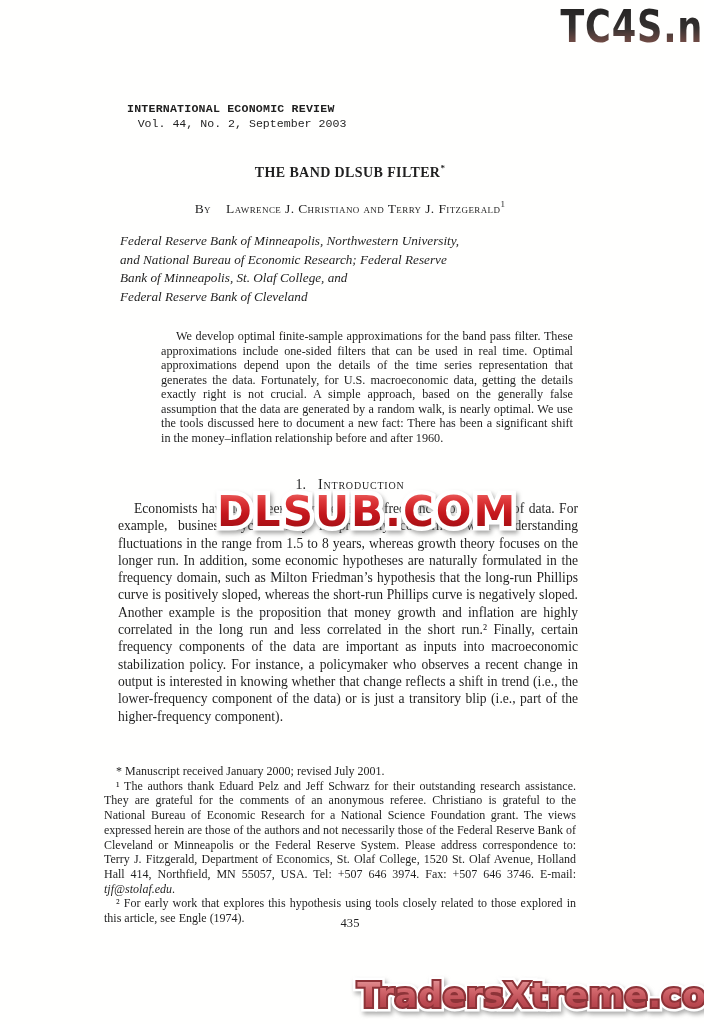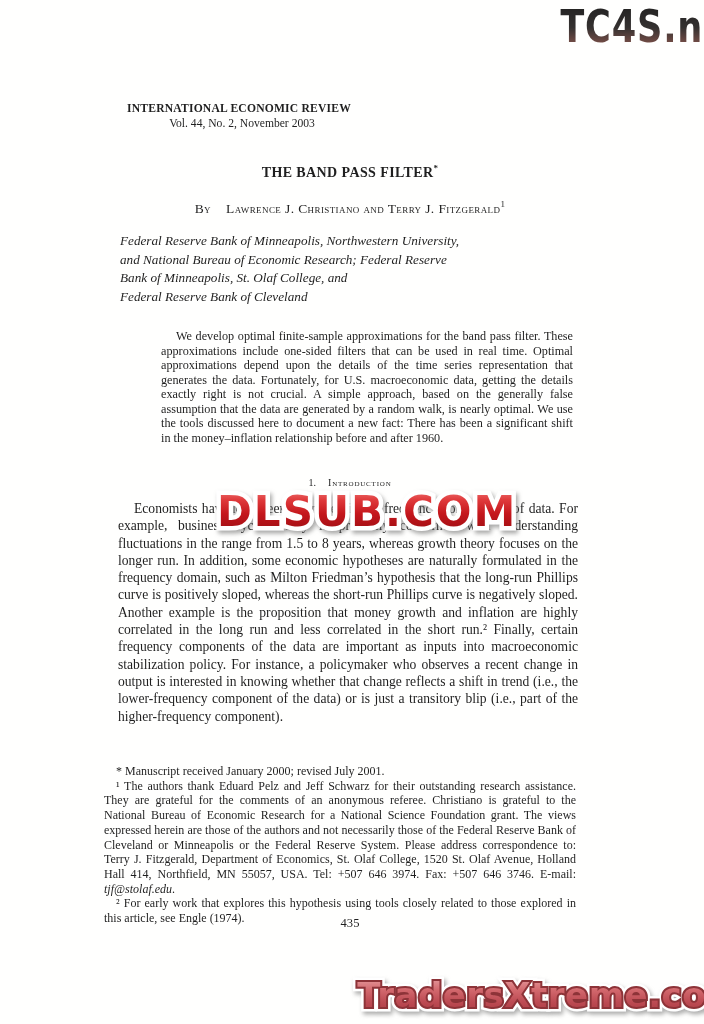--- a/index.html
+++ b/index.html
@@ -38,21 +38,21 @@
   }
   .wm-bot .layer { right:0; font-size:34px; letter-spacing:0.5px; }
   .wm-bot .back  { -webkit-text-stroke:9px #ffffff; color:#ffffff; }
   .wm-bot .mid   { -webkit-text-stroke:4px #8d3338; color:#8d3338; }
   .wm-bot .front {
     background:linear-gradient(to bottom,#eaa6a8 0%,#d2686d 38%,#bc4a52 68%,#a93a42 100%);
     -webkit-background-clip:text; background-clip:text; color:transparent;
   }
 
   
-  .journal { position:absolute; left:127px; top:102px; width:230px; }
+  .journal { position:absolute; left:127px; top:102px; width:230px;font-family:Liberation Mono, monospace; }
   .journal-name { font-weight:bold; font-size:11.6px; letter-spacing:0.2px; }
   .journal-issue { text-align:center; font-size:11.6px; margin-top:2px; }
 
   .article-title {
     position:absolute; left:120px; top:163px; width:460px; text-align:center;
     font-weight:bold; font-size:14px; letter-spacing:0.4px;
   }
   .byline {
     position:absolute; left:120px; top:199px; width:460px; text-align:center;
     font-size:13.5px; font-variant:small-caps; letter-spacing:0.4px;
@@ -64,21 +64,21 @@
     position:absolute; left:120px; top:232px; width:460px; text-align:left;
     font-style:italic; font-size:13.2px; line-height:18.6px;
   }
 
   .abstract {
     position:absolute; left:148px; top:329px; width:412px;
     font-size:12.2px; line-height:14.5px; text-align:justify;margin-left:13px;
   }
   .abstract p { margin:0; text-indent:15px; }
 
-  .section-heading { position:absolute; left:120px; top:477px; width:460px; text-align:center; font-size:10px; }
+  .section-heading { position:absolute; left:120px; top:477px; width:460px; text-align:center; font-size:14px; }
   .section-heading .num { margin-right:12px; }
   .section-heading .name { font-variant:small-caps; letter-spacing:0.8px; }
 
   .body-text {
     position:absolute; left:118px; top:500px; width:460px; z-index:1;
     font-size:13.6px; line-height:17.3px; text-align:justify;
   }
   .body-text p { margin:0; text-indent:16px; }
   .body-text p.cont-next { text-align-last:justify; }
 
@@ -93,25 +93,25 @@
 </style>
 </head>
 <body>
 
 <div class="page">
 
   <div class="wm-top">TC4S.net</div>
 
   <div class="journal">
     <div class="journal-name">INTERNATIONAL ECONOMIC REVIEW</div>
-    <div class="journal-issue">Vol. 44, No. 2, November 2003</div>
+    <div class="journal-issue">Vol. 44, No. 2, September 2003</div>
   </div>
 
   <div class="article-title">
-    <span>THE BAND PASS FILTER</span><sup>*</sup>
+    <span>THE BAND DLSUB FILTER</span><sup>*</sup>
   </div>
 
   <div class="byline">
     <span class="by">By</span><span>Lawrence J. Christiano and Terry J. Fitzgerald</span><sup>1</sup>
   </div>
 
   <div class="affiliation">
     <div>Federal Reserve Bank of Minneapolis, Northwestern University,</div>
     <div>and National Bureau of Economic Research; Federal Reserve</div>
     <div>Bank of Minneapolis, St. Olaf College, and</div>

